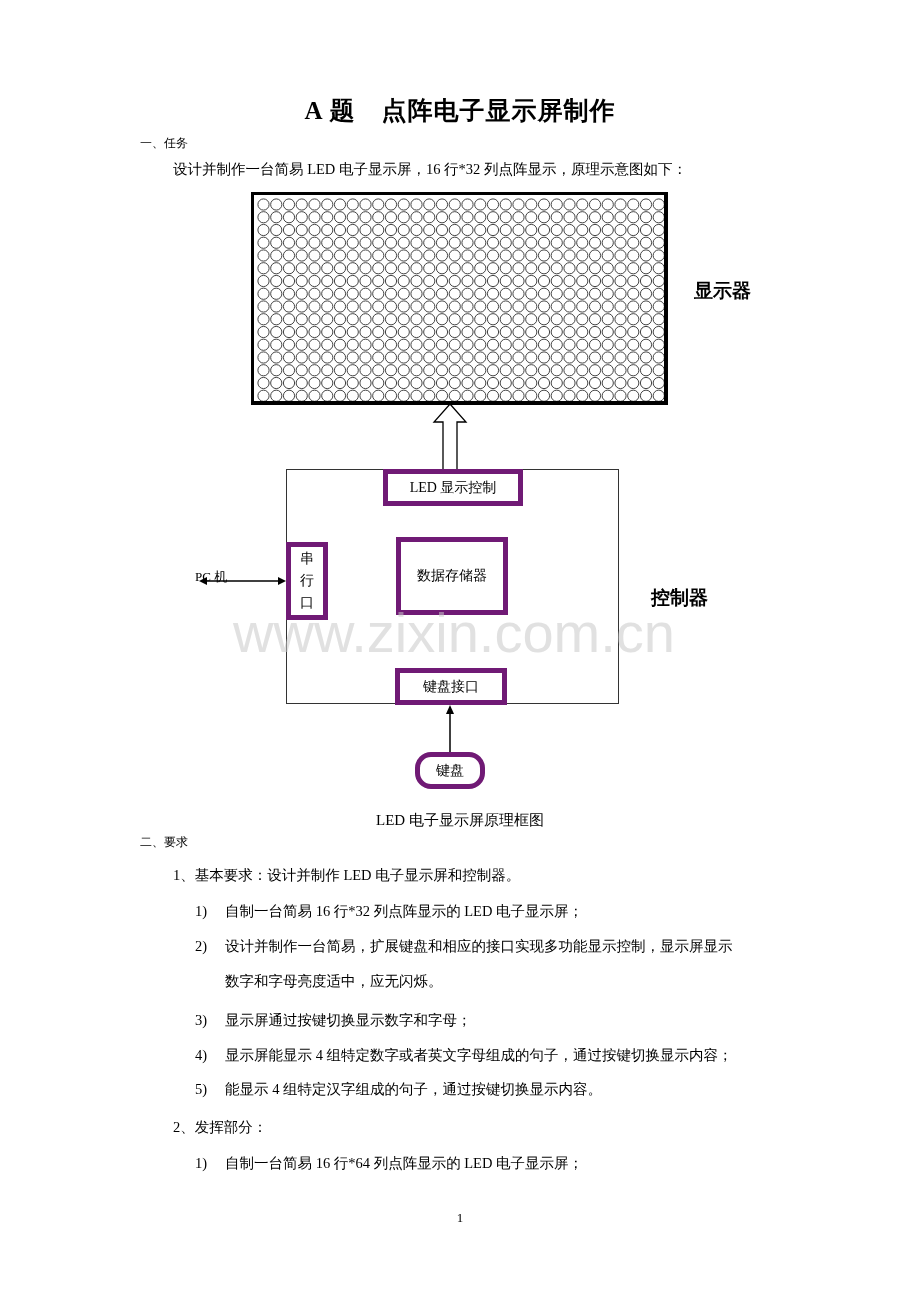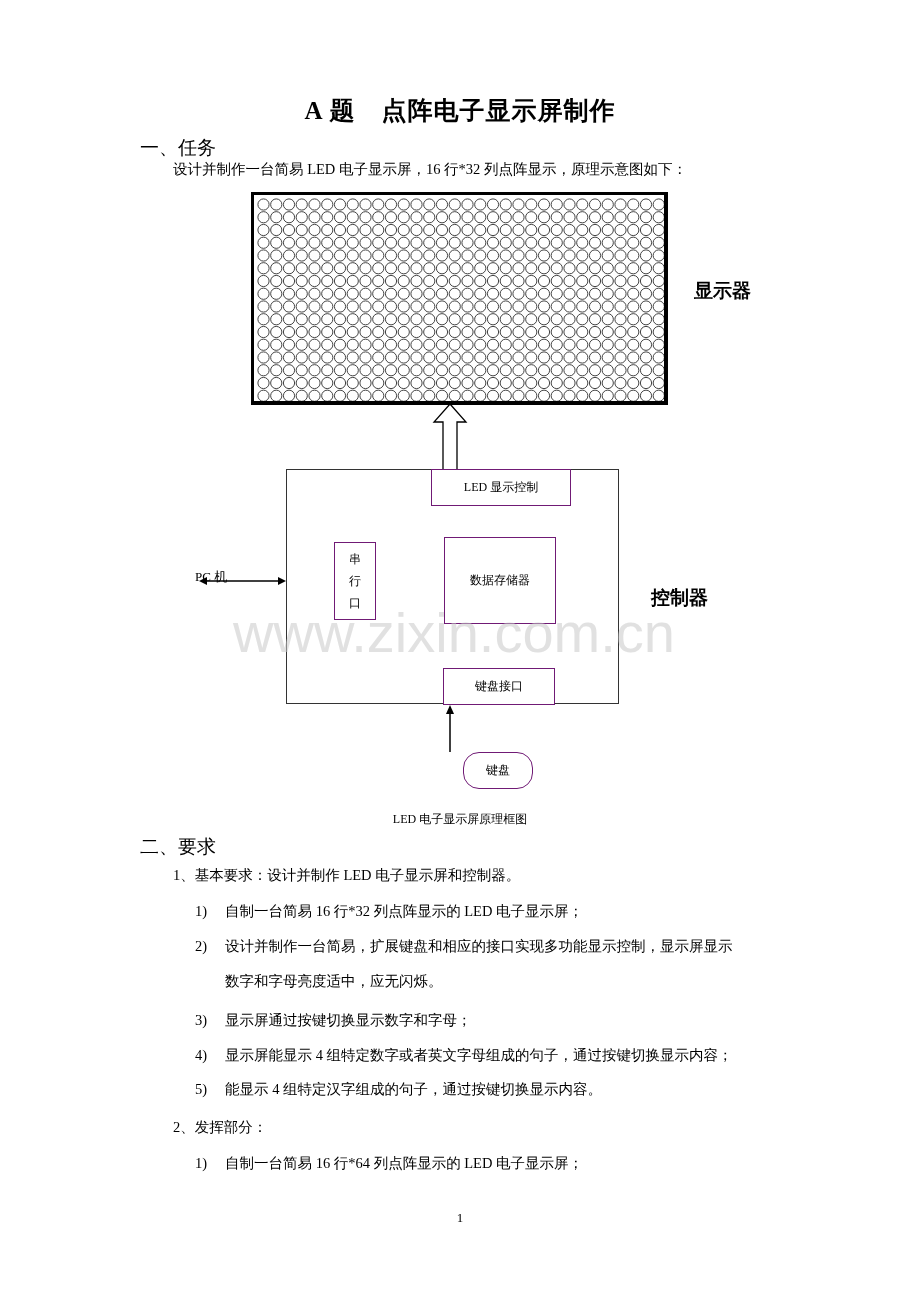--- a/index.html
+++ b/index.html
@@ -1,29 +1,29 @@
 <!DOCTYPE html>
 <html><head>
 <meta charset="utf-8">
 <style>
   html, body { margin: 0; padding: 0; background: #ffffff; }
   body { width: 920px; height: 1302px; position: relative; overflow: hidden;
          font-family: "Liberation Serif", "DejaVu Serif", serif; color: #000; }
   .abs { position: absolute; }
   .title { left: 0; width: 920px; top: 94px; text-align: center; font-size: 25px; font-weight: bold;
            font-family: "Liberation Serif", "DejaVu Sans", serif; letter-spacing: 1px; }
-  .h1 { font-size: 19px; }
+  .h1 { font-size: 12px; }
   .body-text { font-size: 14.5px; white-space: nowrap; }
   .display-box { left: 251px; top: 192px; width: 410px; height: 206px; border: 3px solid #000;
                  border-right-width: 4px; border-bottom-width: 4px; background: #fff; overflow: hidden; }
   .grid { position: absolute; left: 3px; top: 3px; }
   .label-bold { font-family: "DejaVu Sans", "Liberation Sans", sans-serif; font-weight: bold; font-size: 19px; }
   .ctrl-box { left: 286px; top: 469px; width: 333px; height: 235px; border: 1px solid #333; box-sizing: border-box; }
-  .inner-box { border: 1px solid #701a75; background: #fff; box-sizing: border-box; display: flex;
-               align-items: center; justify-content: center; font-size: 12px; margin-left: 48px; }
+  .inner-box { border: 5px solid #701a75; background: #fff; box-sizing: border-box; display: flex;
+               align-items: center; justify-content: center; font-size: 14px; }
   .serial { flex-direction: column; line-height: 22px; }
   .watermark { left: 233px; top: 600px; font-family: "Liberation Sans", "DejaVu Sans", sans-serif; font-size: 56px;
                color: rgba(200,200,200,0.55); letter-spacing: 0px; pointer-events: none; }
   .list-num { display: inline-block; width: 30px; }
 </style>
 </head>
 <body>
 
 <div class="abs title">A 题　点阵电子显示屏制作</div>
 
@@ -554,42 +554,42 @@
 
 <div class="abs ctrl-box"></div>
 <div class="abs inner-box" style="left:383px; top:469px; width:140px; height:37px;">LED 显示控制</div>
 
 <div class="abs inner-box serial" style="left:286px; top:542px; width:42px; height:78px;">
   <span>串</span>
   <span>行</span>
   <span>口</span>
 </div>
 
-<div class="abs inner-box" style="left:396px; top:537px; width:112px; height:87px;">数据存储器</div>
+<div class="abs inner-box" style="left:396px; top:537px; width:112px; height:78px;">数据存储器</div>
 
 <div class="abs label-bold" style="left:651px; top:585px;">控制器</div>
 
 <div class="abs inner-box" style="left:395px; top:668px; width:112px; height:37px;">键盘接口</div>
 
 <div class="abs" style="left:155px; top:568px; font-weight:normal; font-size:13px;margin-left:40px;">PC 机</div>
 <svg class="abs" style="left:198px; top:574px;" width="90" height="14">
   <line x1="6" y1="7" x2="82" y2="7" stroke="#000" stroke-width="1.5"></line>
   <polygon points="1,7 9,3 9,11" fill="#000"></polygon>
   <polygon points="88,7 80,3 80,11" fill="#000"></polygon>
 </svg>
 
 <svg class="abs" style="left:443px; top:704px;" width="14" height="50">
   <line x1="7" y1="8" x2="7" y2="48" stroke="#000" stroke-width="1.5"></line>
   <polygon points="7,1 3,10 11,10" fill="#000"></polygon>
 </svg>
 <div class="abs inner-box" style="left:415px; top:752px; width:70px; height:37px;border-radius:16px;">键盘</div>
 
 <div class="abs watermark">www.zixin.com.cn</div>
 
-<div class="abs body-text" style="left:0; width:920px; text-align:center; top:811px; font-size:12px;">LED 电子显示屏原理框图</div>
+<div class="abs body-text" style="left:0; width:920px; text-align:center; top:811px; font-size:15px;">LED 电子显示屏原理框图</div>
 
 <div class="abs h1" style="left:140px; top:834px;">二、要求</div>
 <div class="abs body-text" style="left:173px; top:866px;">1、基本要求：设计并制作 LED 电子显示屏和控制器。</div>
 
 <div class="abs body-text" style="left:195px; top:902px;">
   <span class="list-num">1)</span><span>自制一台简易 16 行*32 列点阵显示的 LED 电子显示屏；</span>
 </div>
 <div class="abs body-text" style="left:195px; top:937px;">
   <span class="list-num">2)</span><span>设计并制作一台简易，扩展键盘和相应的接口实现多功能显示控制，显示屏显示</span>
 </div>

